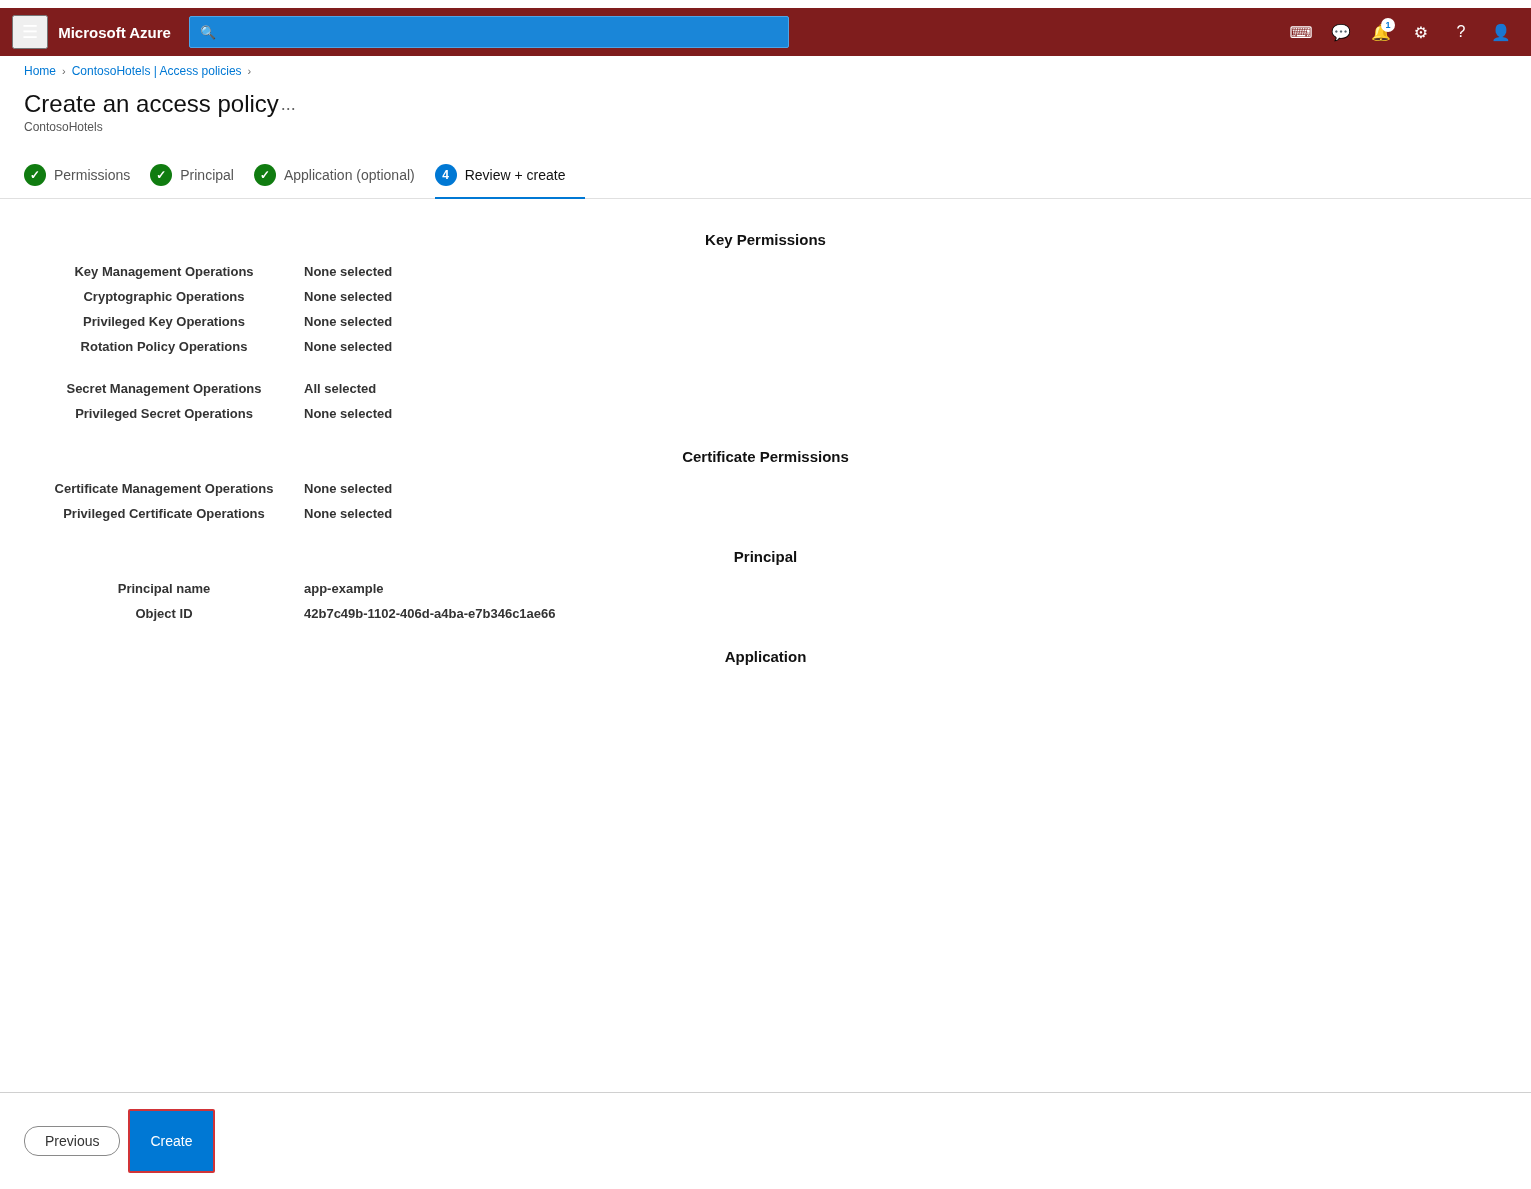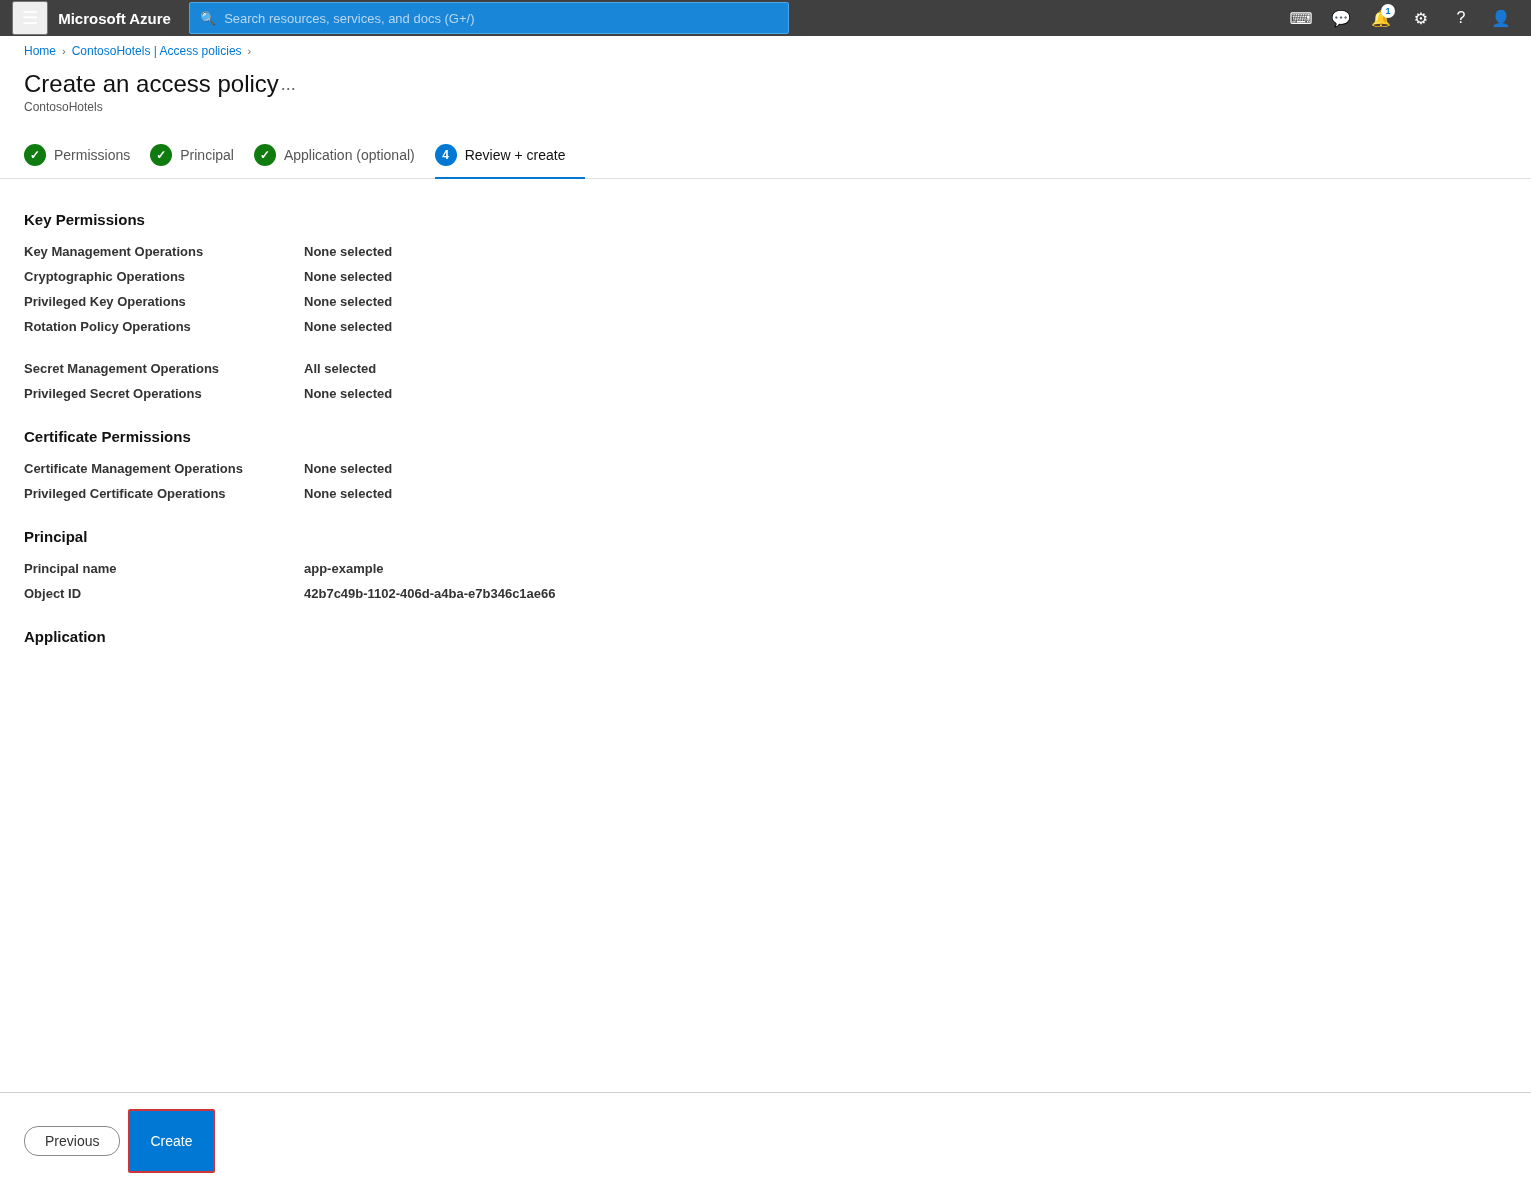--- a/index.html
+++ b/index.html
@@ -1,25 +1,26 @@
 <!DOCTYPE html>
 <html><head>
   <meta charset="utf-8">
   <style>
     * { box-sizing: border-box; margin: 0; padding: 0; }
     body { font-family: 'Segoe UI', Arial, sans-serif; font-size: 14px; color: #333; background: #fff; min-height: 1189px; }
 
     
     .topbar {
-      background: #404040;
-      height: 36px;
+      background: #7f1d1d;
+      height: 48px;
       display: flex;
       align-items: center;
       padding: 0 12px;
       gap: 10px;
+      margin-top: 8px;
     }
     .topbar-hamburger {
       color: #fff;
       font-size: 18px;
       cursor: pointer;
       padding: 4px 8px;
     }
     .topbar-logo {
       color: #fff;
       font-weight: 600;
@@ -170,20 +171,21 @@
     }
     .step-circle.active-circle {
       background: #0078d4;
       color: #fff;
     }
     .step-label { font-size: 14px; }
 
     
     .main-content {
       padding: 24px 24px 100px 24px;
+      text-align: center;
     }
 
     
     .section-title {
       font-size: 15px;
       font-weight: 600;
       color: #111;
       margin-bottom: 16px;
       margin-top: 8px;
     }
@@ -247,21 +249,20 @@
     }
   </style>
 </head>
 <body>
 
 <div class="topbar">
   <button class="topbar-hamburger">☰</button>
   <span class="topbar-logo">Microsoft Azure</span>
   <div class="topbar-search">
     <span style="font-size:13px;">🔍</span>
-    <input type="text" placeholder="Search resources, services, and docs (G+/)" style="">
   </div>
   <div class="topbar-icons">
     <button class="topbar-icon-btn" title="Cloud Shell">
       <span>⌨</span>
     </button>
     <button class="topbar-icon-btn" title="Feedback">
       <span>💬</span>
     </button>
     <button class="topbar-icon-btn" title="Notifications" style="position:relative;">
       <span>🔔</span>

